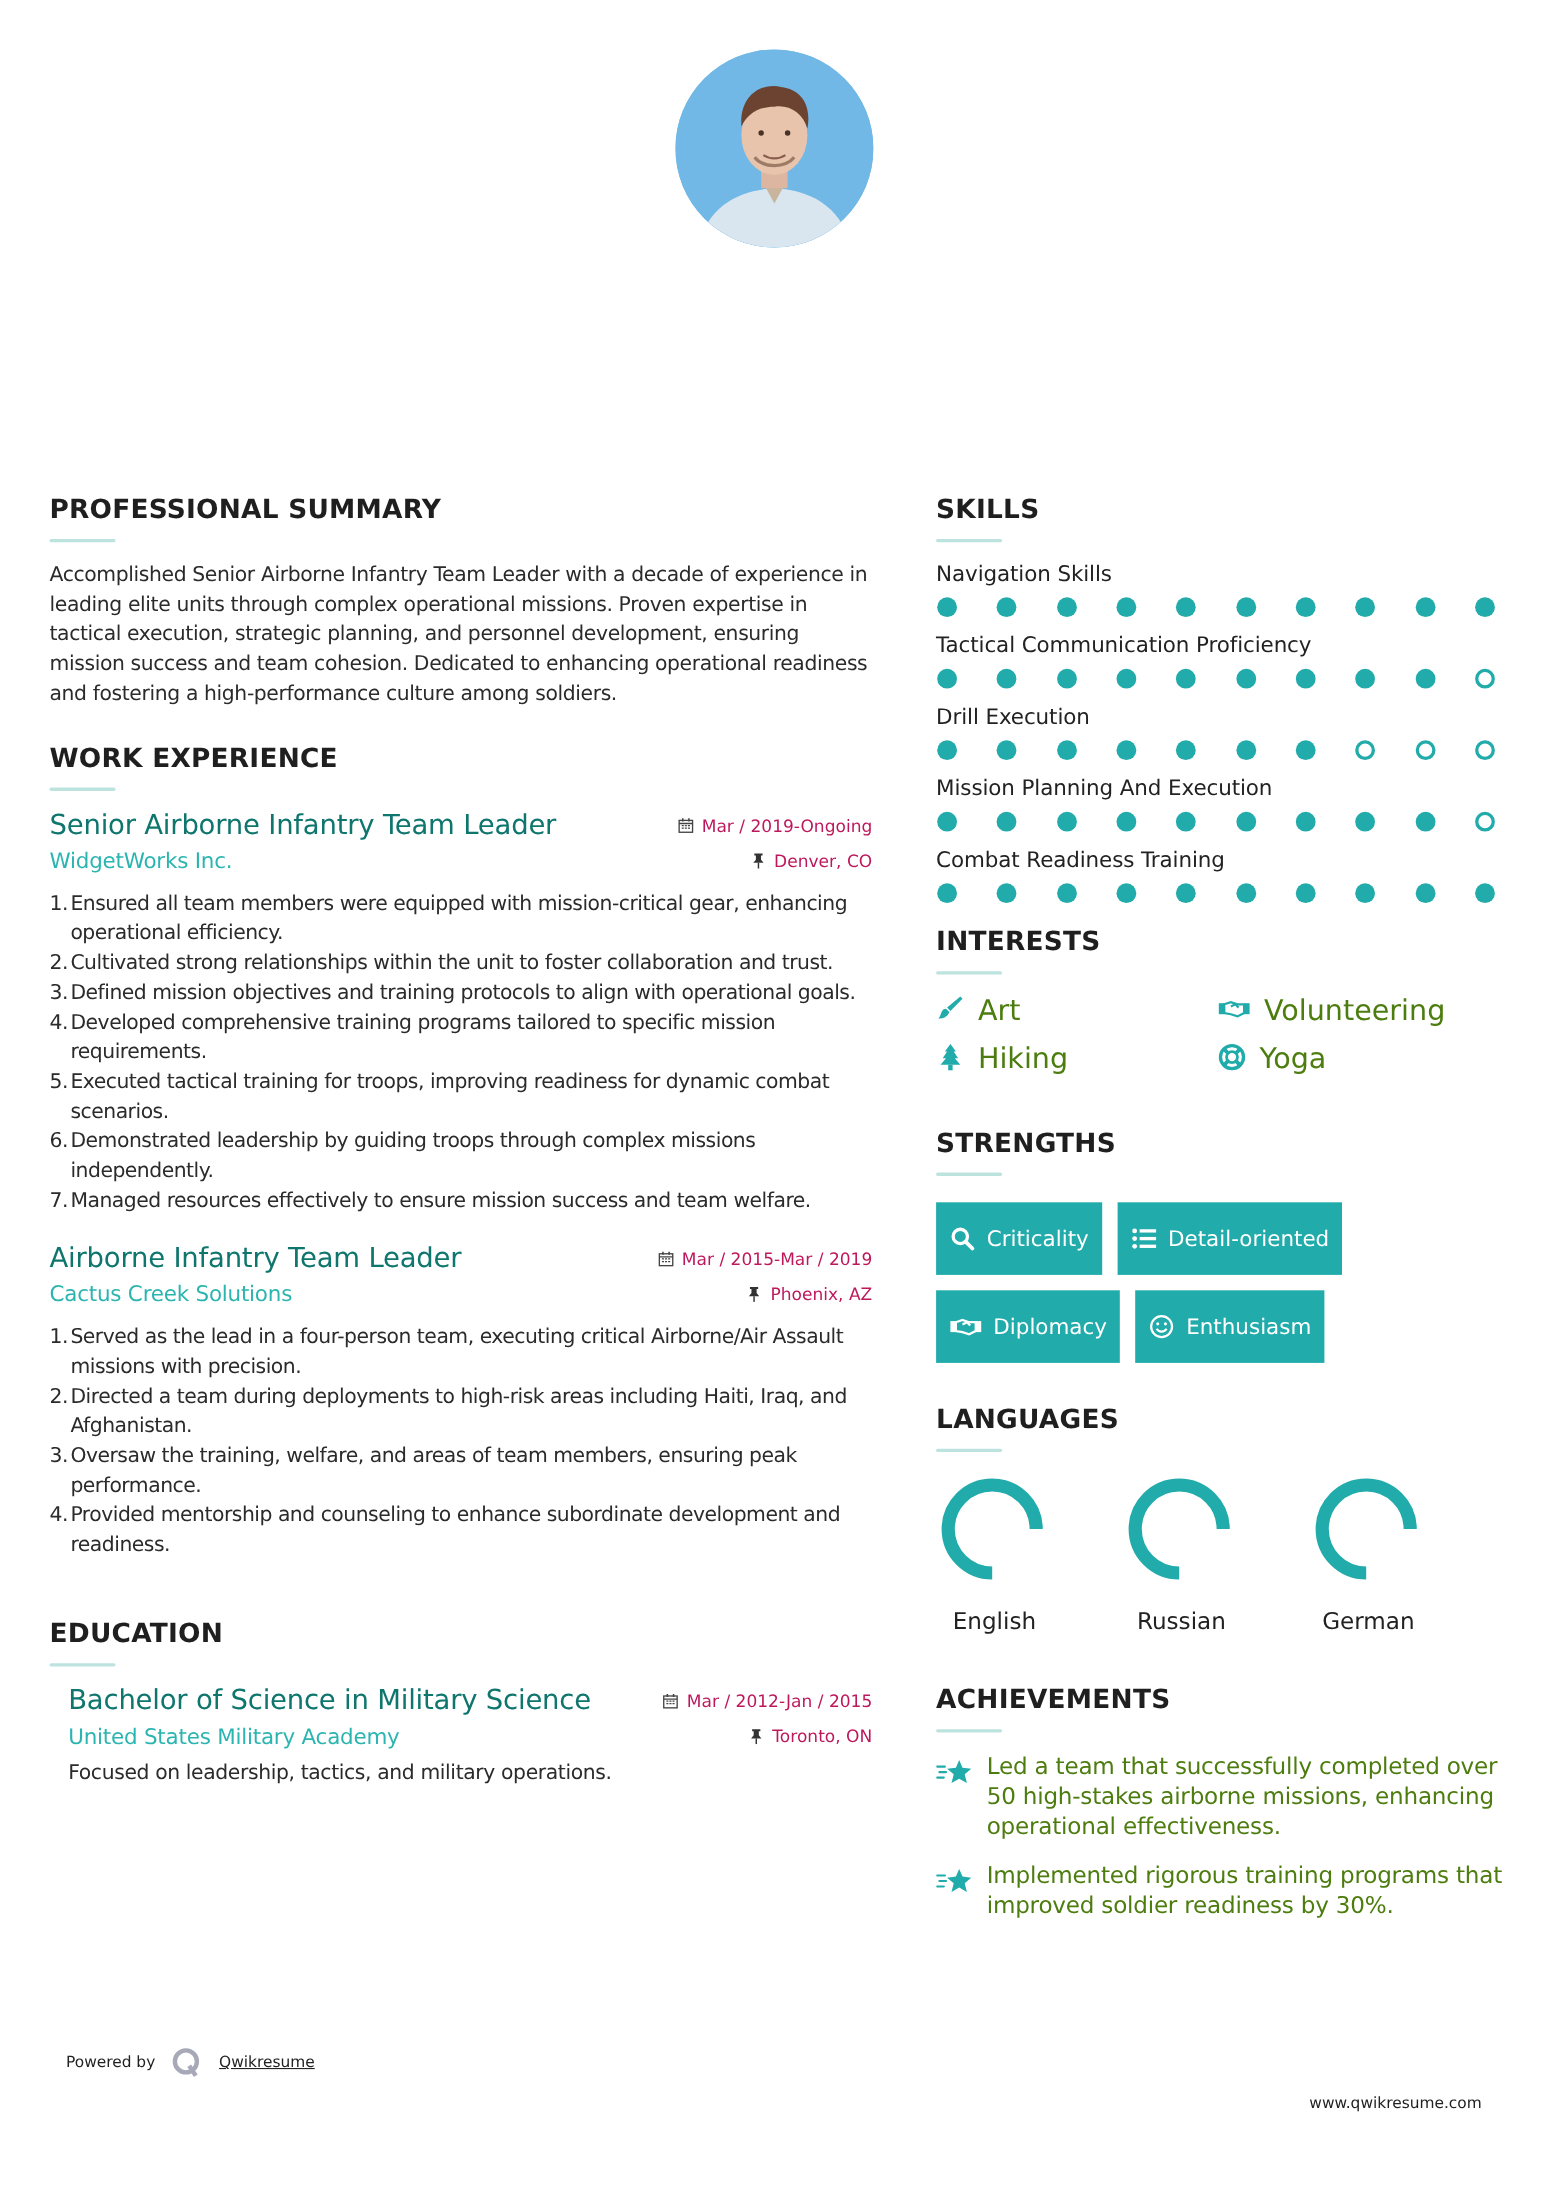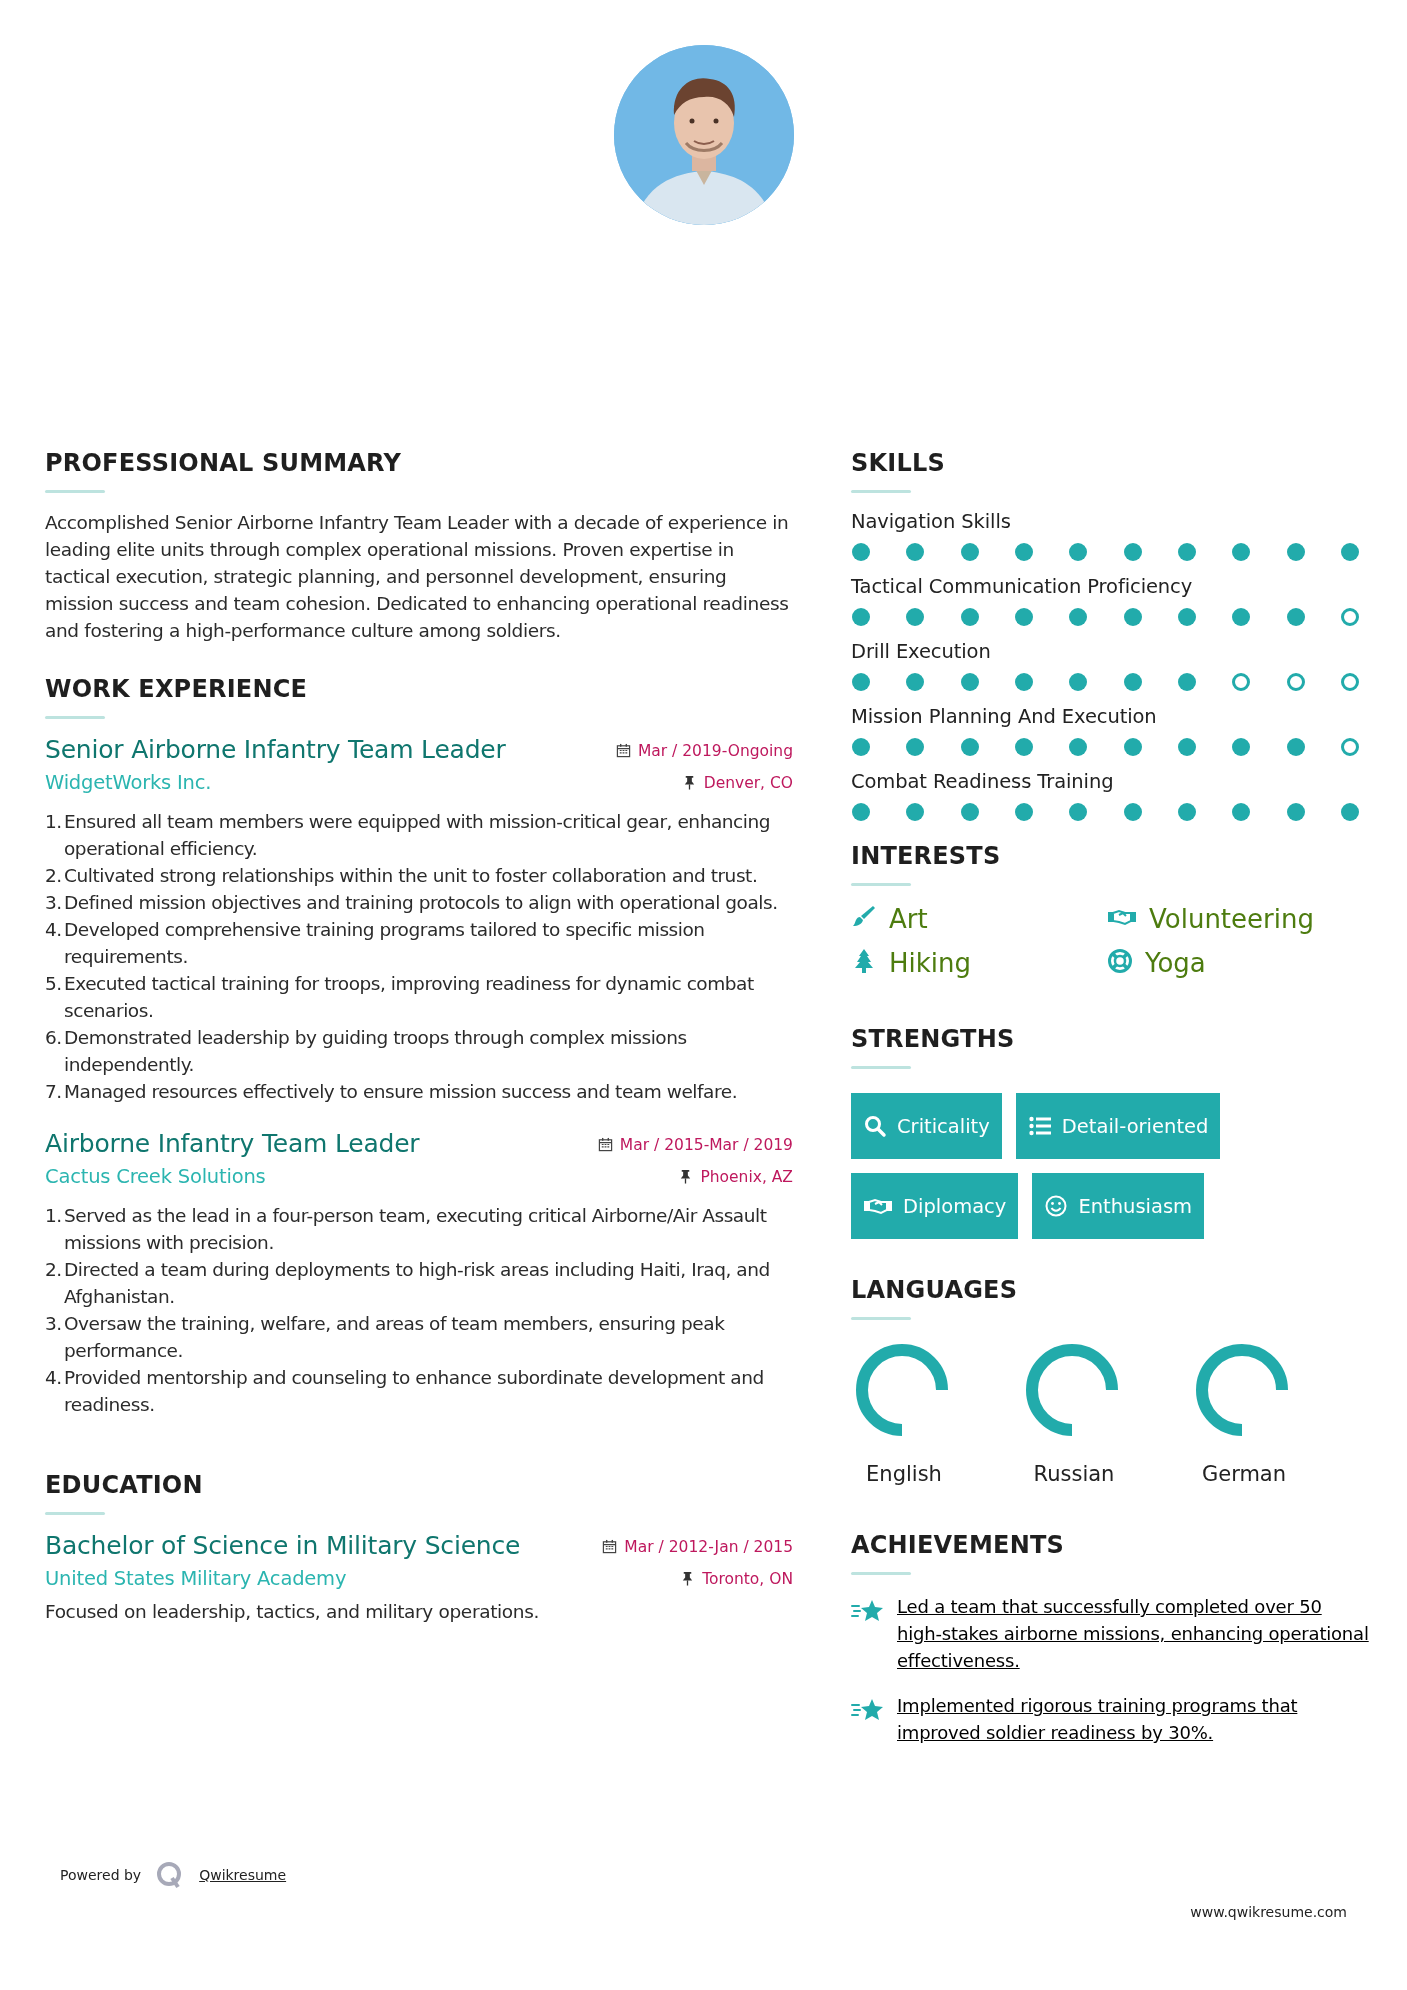--- a/index.html
+++ b/index.html
@@ -42,21 +42,21 @@
   .tag { background: #22abab; color: #fff; height: 66px; display: flex; align-items: center; padding: 0 12px; font-size: 19.5px; gap: 10px; }
   .tag svg { width: 24px; height: 24px; flex: none; }
 
   .langs { display: flex; margin-top: 22px; }
   .lang { width: 170px; display: flex; flex-direction: column; align-items: flex-start; }
   .lang svg { width: 96px; height: 96px; margin-left: 3px; }
   .lang-name { font-size: 21px; color: #222; margin-top: 24px; width: 106px; text-align: center; }
 
   .achievement { display: flex; gap: 12px; margin-top: 18px; }
   .achievement svg { width: 34px; height: 30px; flex: none; margin-top: 4px; }
-  .achievement .txt { font-size: 18px; line-height: 27px; color: #000000; letter-spacing: -0.2px; text-decoration: underline; }
+  .achievement .txt { font-size: 21px; line-height: 27px; color: #4d7c0f; letter-spacing: -0.2px; }
 
   .footer-left { position: absolute; left: 60px; top: 1860px; display: flex; align-items: center; gap: 14px; font-size: 14px; color: #222; }
   .footer-left .brand { text-decoration: underline; color: #222; }
   .footer-right { position: absolute; right: 60px; top: 1904px; font-size: 14px; color: #222; }
 </style>
 </head>
 <body>
 
 <div class="avatar">
   <svg viewBox="0 0 180 180">
@@ -182,21 +182,21 @@
             <span class="num">4.</span>
             <span class="txt">Provided mentorship and counseling to enhance subordinate development and readiness.</span>
           </div>
       </div>
     </div>
   </div>
 
   <div style="margin-top:52px;">
     <div class="section-title">EDUCATION</div>
     <div class="section-rule"></div>
-    <div class="job" style="margin-top:16px;">
+    <div class="job" style="margin-top:16px;margin-left:17px;">
       <div class="job-head">
         <div class="job-title">Bachelor of Science in Military Science</div>
         <div class="job-meta">
           <svg class="icon-sm" viewBox="0 0 16 16">
               <rect x="1.5" y="3" width="13" height="11.5" fill="none" stroke="#444" stroke-width="1.3"></rect>
               <line x1="1.5" y1="6" x2="14.5" y2="6" stroke="#444" stroke-width="1.3"></line>
               <line x1="5" y1="1" x2="5" y2="4" stroke="#444" stroke-width="1.5"></line>
               <line x1="11" y1="1" x2="11" y2="4" stroke="#444" stroke-width="1.5"></line>
               <path d="M4 8h2M7 8h2M10 8h2M4 10.5h2M7 10.5h2M10 10.5h2" stroke="#444" stroke-width="1.2"></path>
             </svg>

